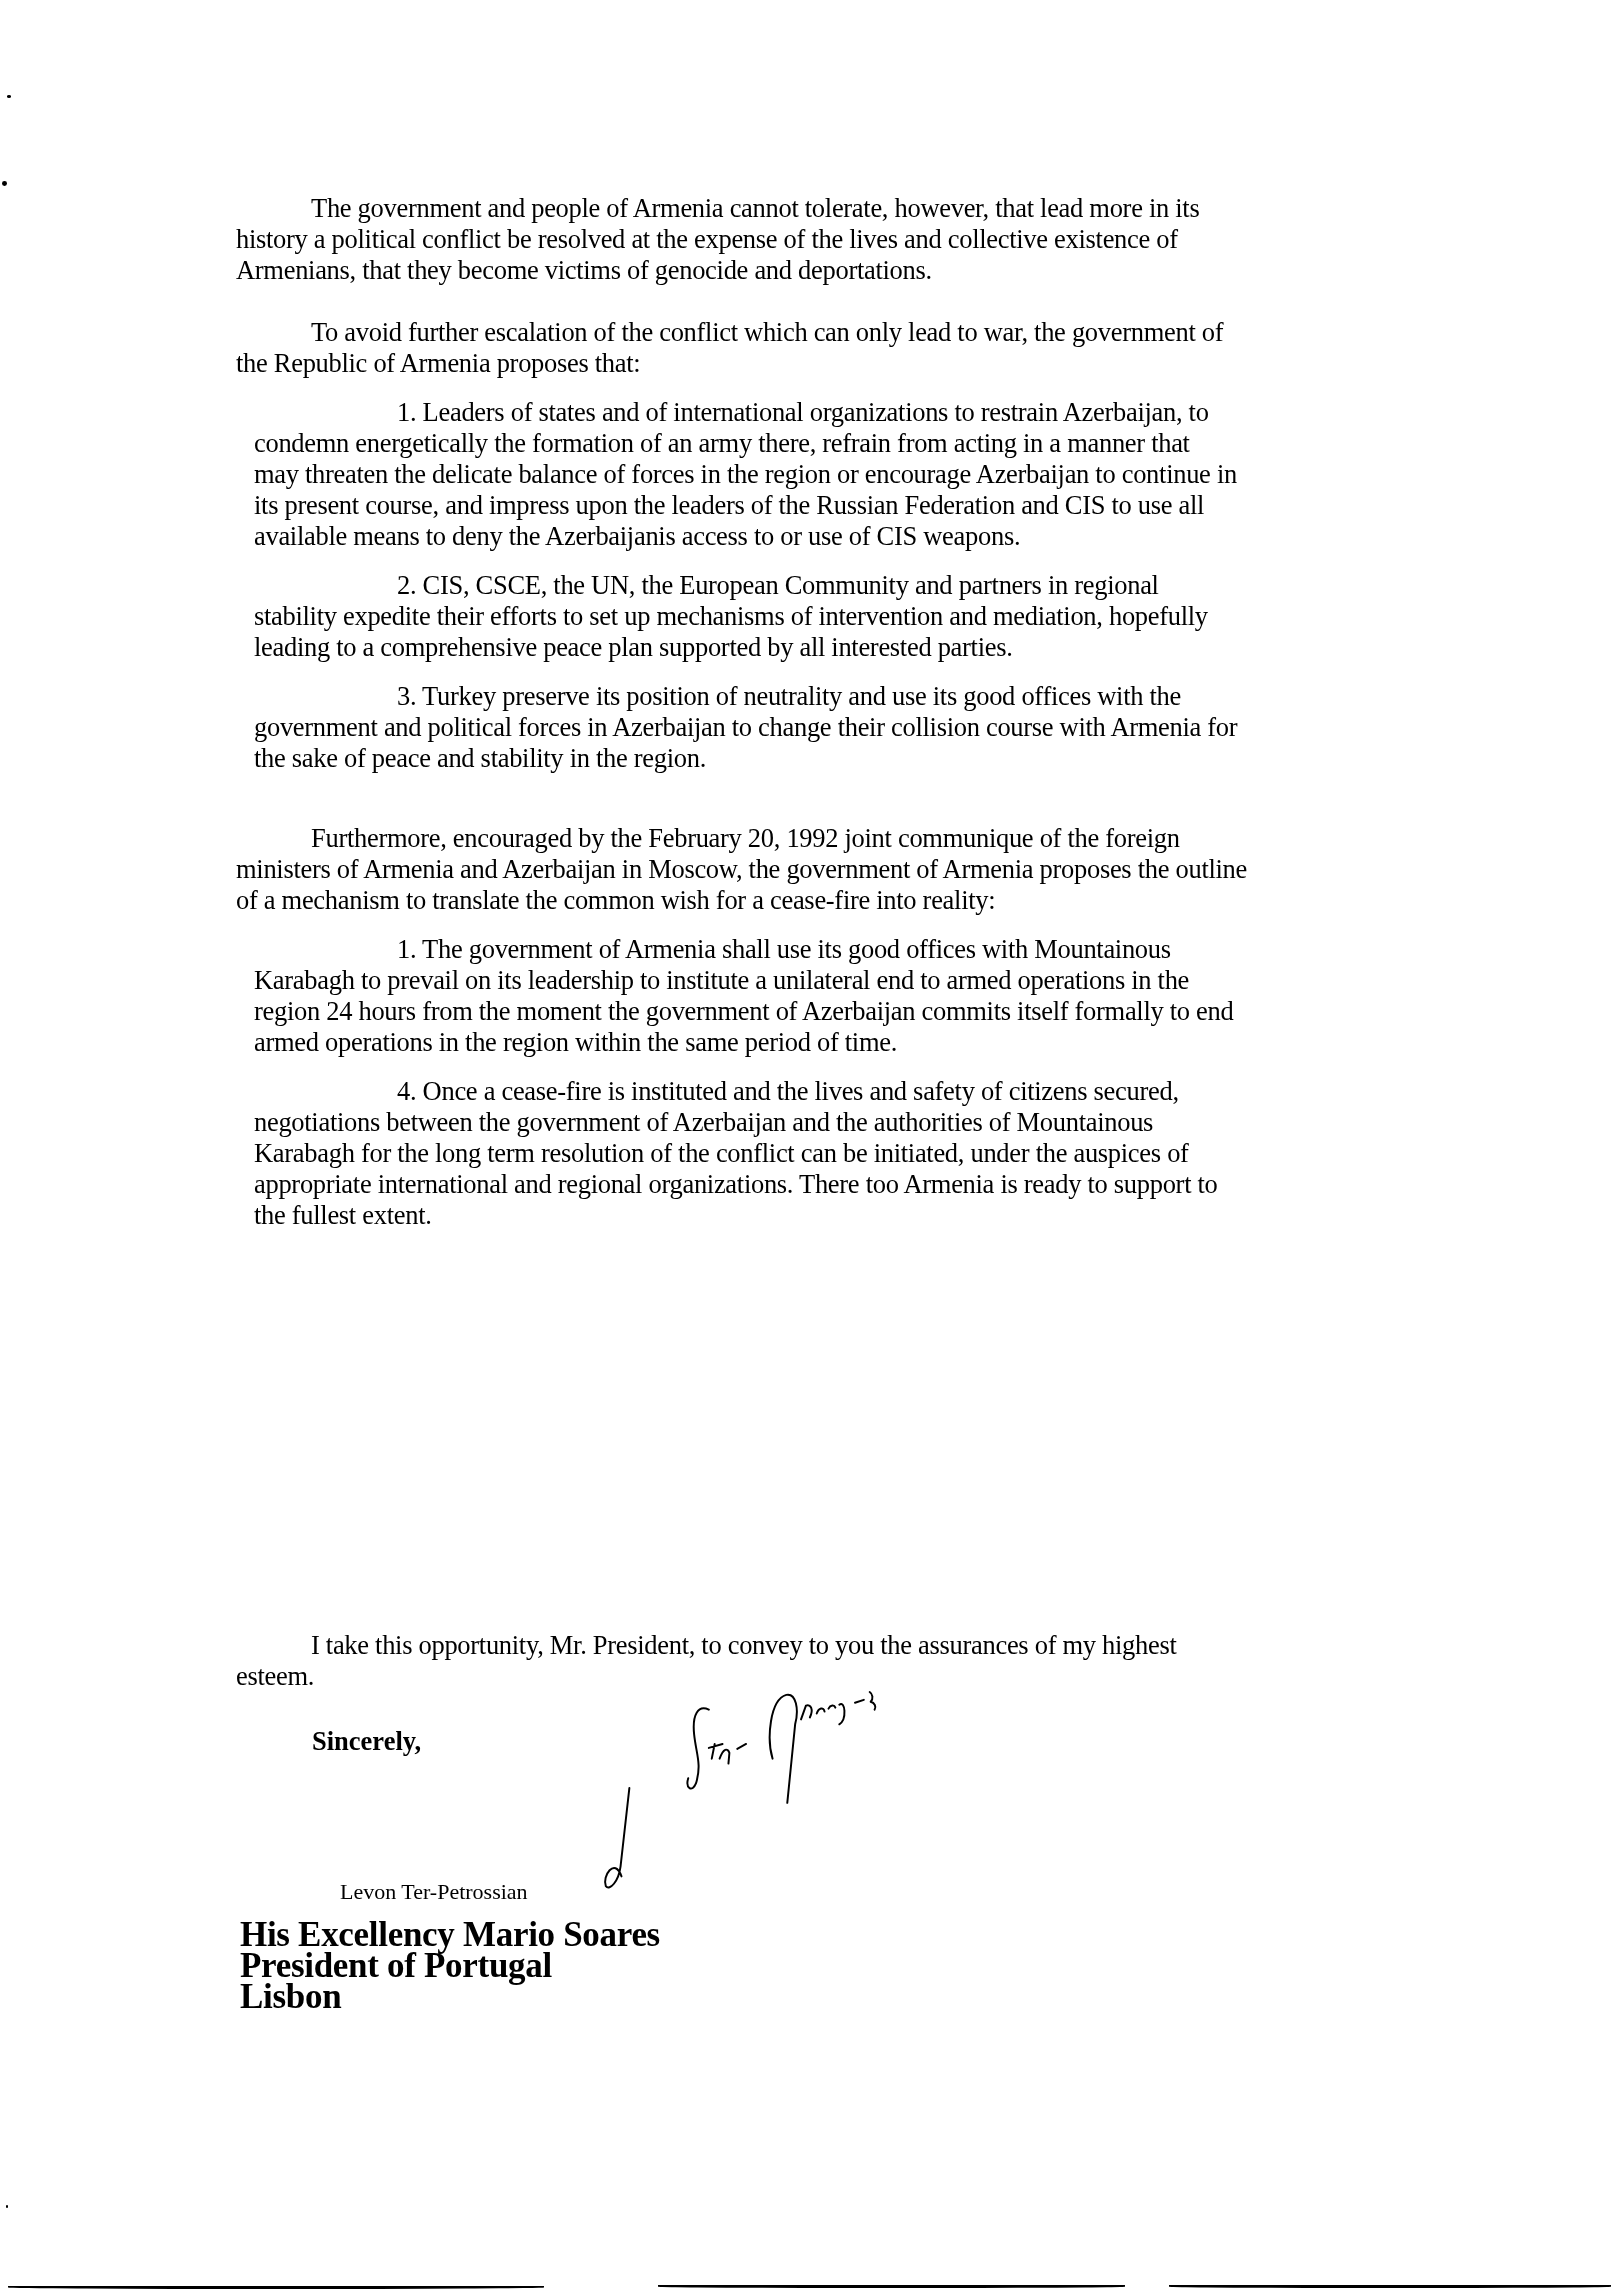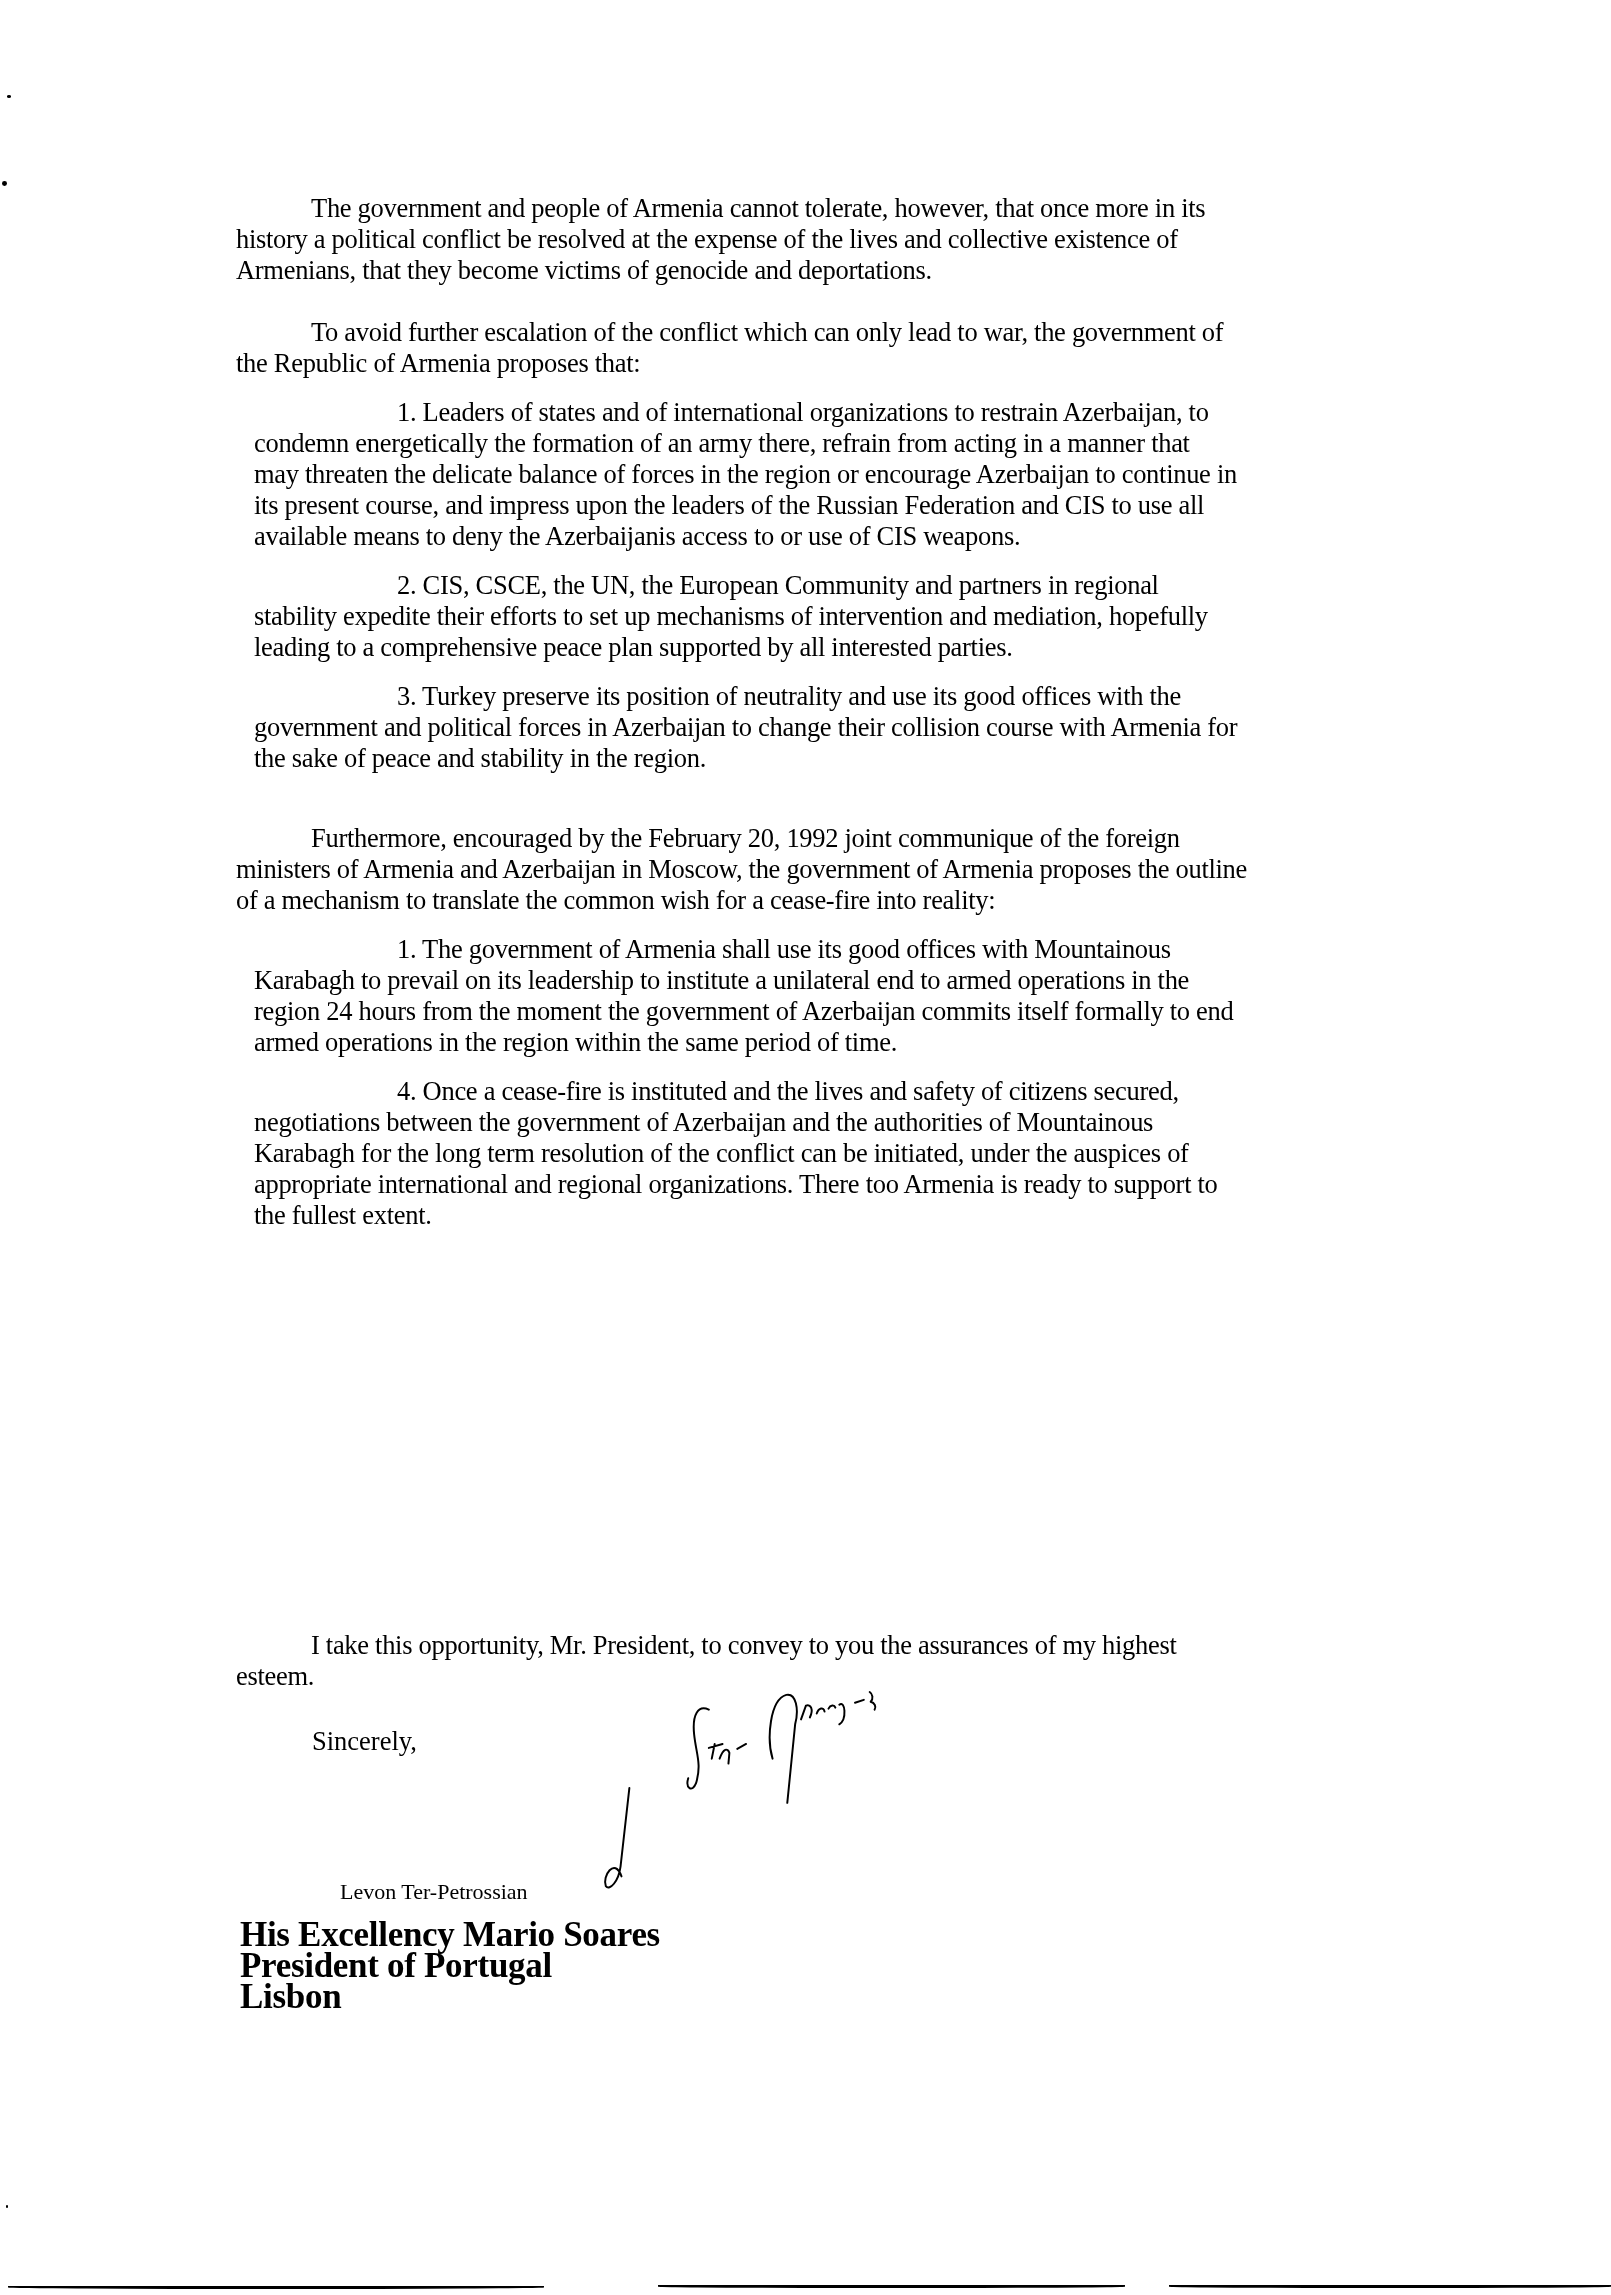--- a/index.html
+++ b/index.html
@@ -11,39 +11,39 @@
     }
     .body-text {
       position: absolute; left: 236px; top: 193px; width: 1022px;
       font-size: 26.5px; line-height: 31px; letter-spacing: -0.3px;
     }
     .para { margin: 0; }
     .para.indent1 { text-indent: 75px; }
     .item { margin: 18px; text-indent: 143px; }
     .gap { height: 31px; }
     .closing { position: absolute; left: 236px; top: 1630px; width: 1022px; font-size: 26.5px; line-height: 31px; letter-spacing: -0.3px; }
-    .sincerely { position: absolute; left: 312px; top: 1726px; font-size: 26.5px; }
+    .sincerely { position: absolute; left: 312px; top: 1726px; font-size: 26.5px; font-weight: bold; }
     .signer-name { position: absolute; left: 312px; top: 1879px; font-size: 22px; margin-left: 28px; }
     .signature { position: absolute; left: 580px; top: 1690px; width: 393px; height: 206px; }
     .address { position: absolute; left: 240px; top: 1919px; font-size: 35px; line-height: 31px; font-weight: bold; letter-spacing: -0.3px; }
     .address div { margin: 0; }
     .mark { position: absolute; background: #000; border-radius: 50%; }
     .scanline { position: absolute; background: #000; }
   </style>
 </head>
 <body>
 
 <div class="page">
 
   <div class="mark" style="left:6.9px;top:95px;width:3.9px;height:2.5px;"></div>
   <div class="mark" style="left:2px;top:181px;width:4.9px;height:4.9px;"></div>
   <div class="mark" style="left:5.9px;top:2205px;width:2.5px;height:2.5px;"></div>
 
   <div class="body-text">
-    <p class="para indent1">The government and people of Armenia cannot tolerate, however, that once more in its history a political conflict be resolved at the expense of the lives and collective existence of Armenians, that they become victims of genocide and deportations.</p>
+    <p class="para indent1">The government and people of Armenia cannot tolerate, however, that lead more in its history a political conflict be resolved at the expense of the lives and collective existence of Armenians, that they become victims of genocide and deportations.</p>
     <div class="gap"></div>
 
     <p class="para indent1">To avoid further escalation of the conflict which can only lead to war, the government of the Republic of Armenia proposes that:</p>
     <p class="item">1. Leaders of states and of international organizations to restrain Azerbaijan, to condemn energetically the formation of an army there, refrain from acting in a manner that may threaten the delicate balance of forces in the region or encourage Azerbaijan to continue in its present course, and impress upon the leaders of the Russian Federation and CIS to use all available means to deny the Azerbaijanis access to or use of CIS weapons.</p>
     <p class="item">2. CIS, CSCE, the UN, the European Community and partners in regional stability expedite their efforts to  set up mechanisms of intervention and mediation, hopefully leading to a comprehensive peace plan supported by all interested  parties.</p>
     <p class="item">3. Turkey preserve its position of neutrality and use its good offices with the government and political forces in Azerbaijan to change their collision course with Armenia for the sake of peace and stability in the region.</p>
     <div class="gap"></div>
 
     <p class="para indent1">Furthermore, encouraged by  the February 20, 1992 joint communique of the foreign ministers of Armenia and Azerbaijan in Moscow, the government of Armenia proposes the outline of a mechanism to translate the common wish for a cease-fire  into  reality:</p>
     <p class="item">1. The government of Armenia shall use its good offices with Mountainous Karabagh to prevail on its leadership to institute a unilateral end to armed operations in the region 24 hours from the moment the government of Azerbaijan commits itself formally to end armed operations in the region within the same period of time.</p>

